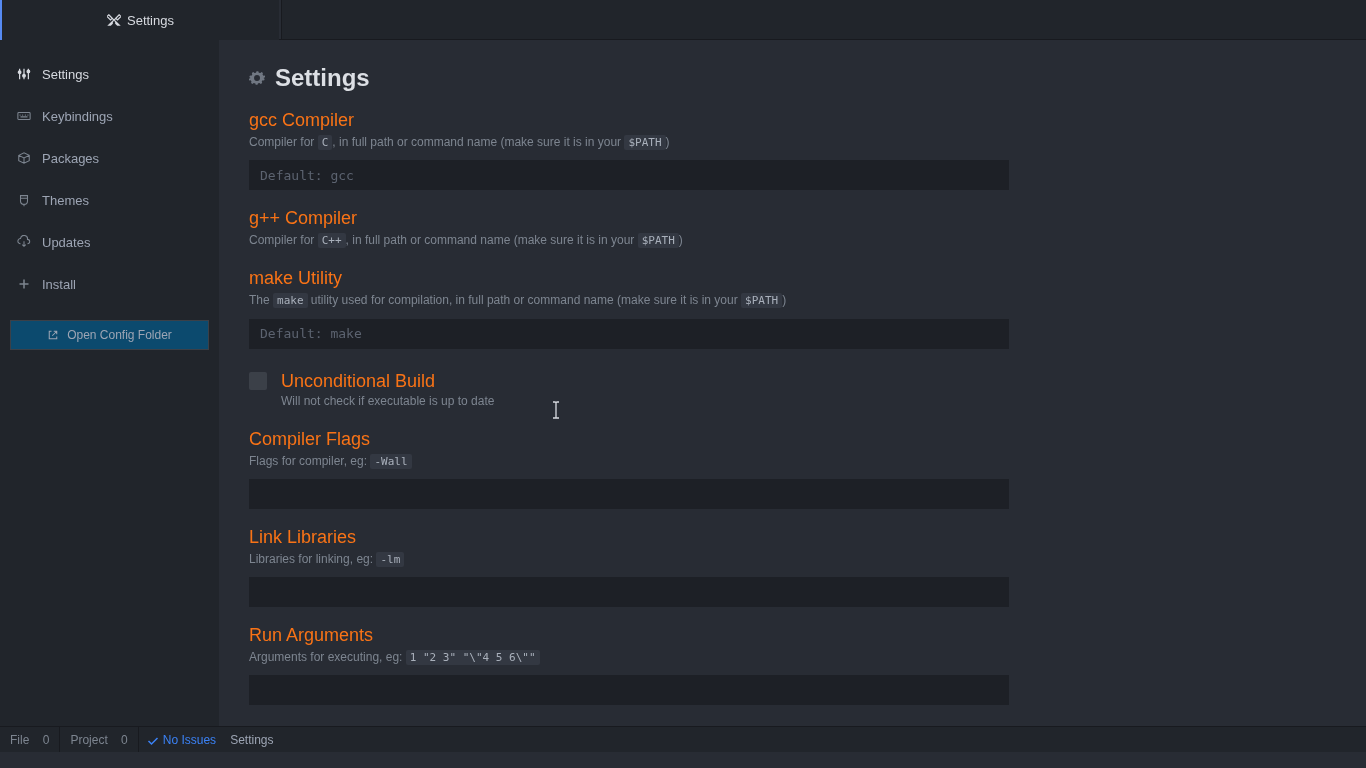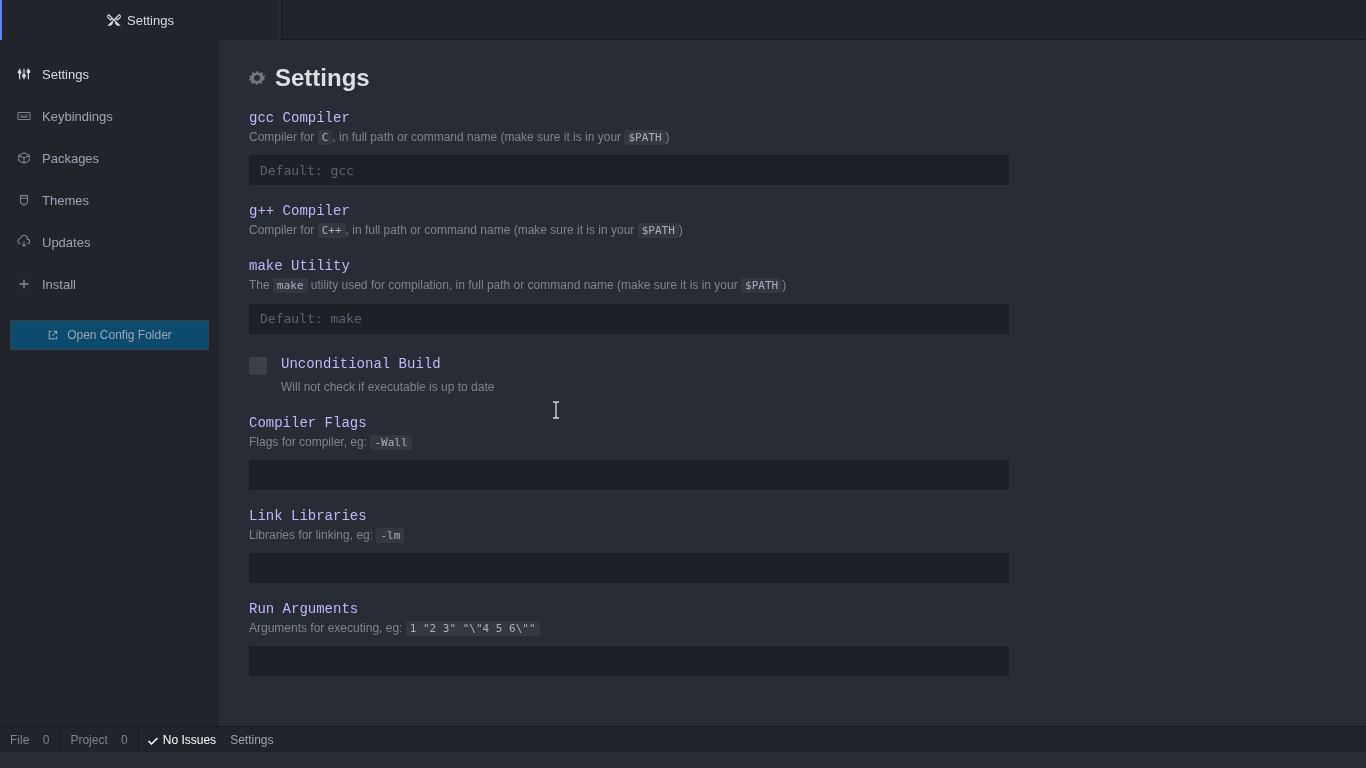--- a/index.html
+++ b/index.html
@@ -86,21 +86,21 @@
   gap: 10px;
   margin-bottom: 18px;
 }
 .page-head h1 {
   color: #dcdfe4;
   font-size: 24px;
   font-weight: bold;
 }
 .gear { color: #7d8590; font-size: 16px; }
 .setting { margin-top: 18px; width: 760px; }
-.s-title { color: #c4b5fd; font-size: 14px; margin-bottom: 2px; font-family: Liberation Mono, monospace; }
+.s-title { color: #f97316; font-size: 18px; margin-bottom: 2px; }
 .s-desc { color: #7d8590; font-size: 12px; line-height: 1.6; }
 .code {
   background: #333842;
   color: #a9b0bb;
   font-family: Menlo, Consolas, monospace;
   font-size: 11px;
   padding: 1px 4px;
   border-radius: 2px;
 }
 .s-input {
@@ -115,41 +115,41 @@
   padding: 0 10px;
 }
 .s-input::placeholder { color: #5c6370; }
 .check-row { display: flex; align-items: flex-start; gap: 14px; margin-top: 22px; }
 .checkbox {
   width: 18px; height: 18px;
   background: #3b4048;
   border-radius: 2px;
   margin-top: 1px;
 }
-.check-text .s-title { margin-bottom: 6px; }
+.check-text .s-title { margin-bottom: 0; }
 .status-bar {
   position: absolute;
   left: 0; right: 0; bottom: 16px;
   height: 26px;
   background: #21252b;
   border-top: 1px solid #181a1f;
   display: flex;
   align-items: center;
   font-size: 12px;
   color: #7d8590;
 }
 .status-seg {
   padding: 0 10px;
   height: 100%;
   display: flex;
   align-items: center;
   border-right: 1px solid #181a1f;
   gap: 5px;
 }
-.noissues { color: #ffffff; display: flex; gap: 4px; align-items: flex-end; padding: 0 8px;}
+.noissues { color: #3b82f6; display: flex; gap: 4px; align-items: flex-end; padding: 0 8px;}
 svg { display: block; }
 .cursor-caret {
   position: absolute;
   left: 549px;
   top: 399px;
   color: #d7dae0;
   pointer-events: none;
 }
 </style>
 </head>

